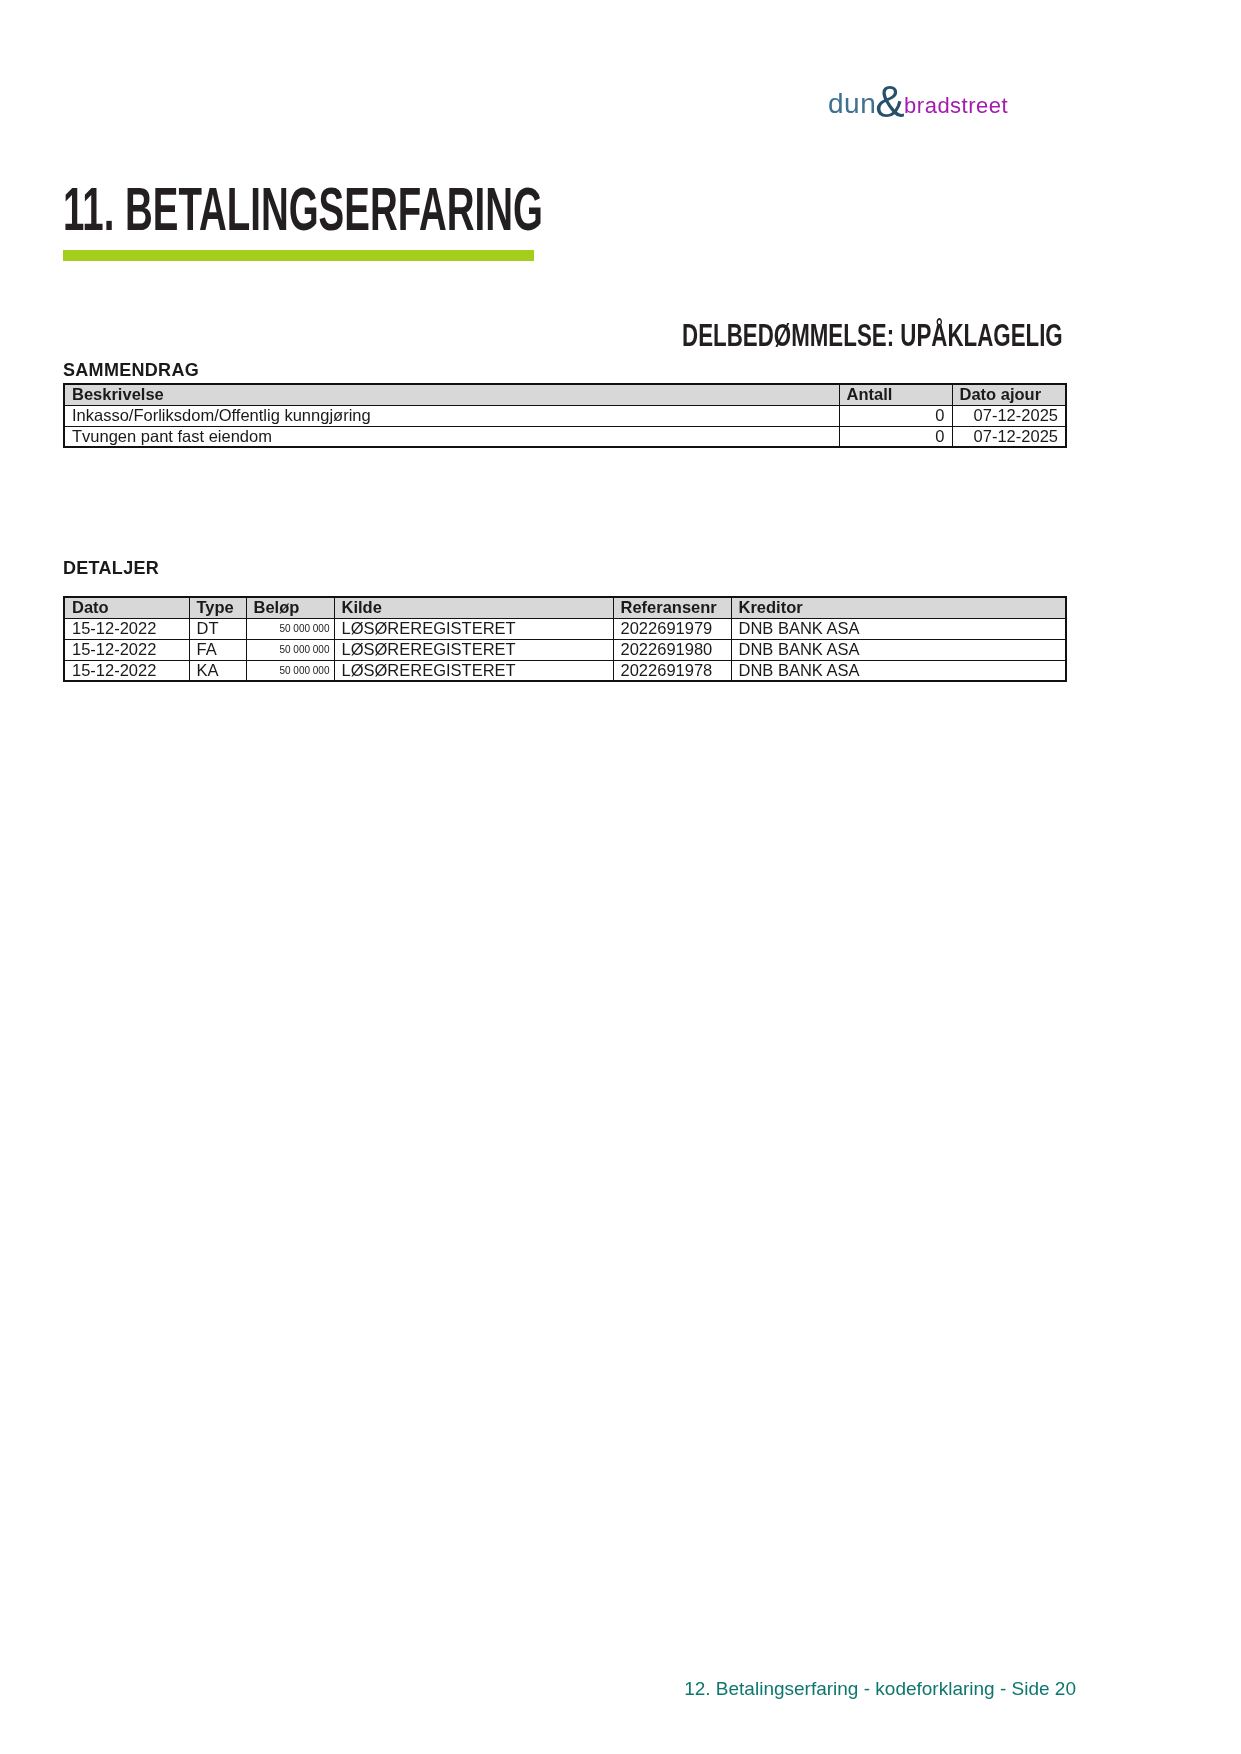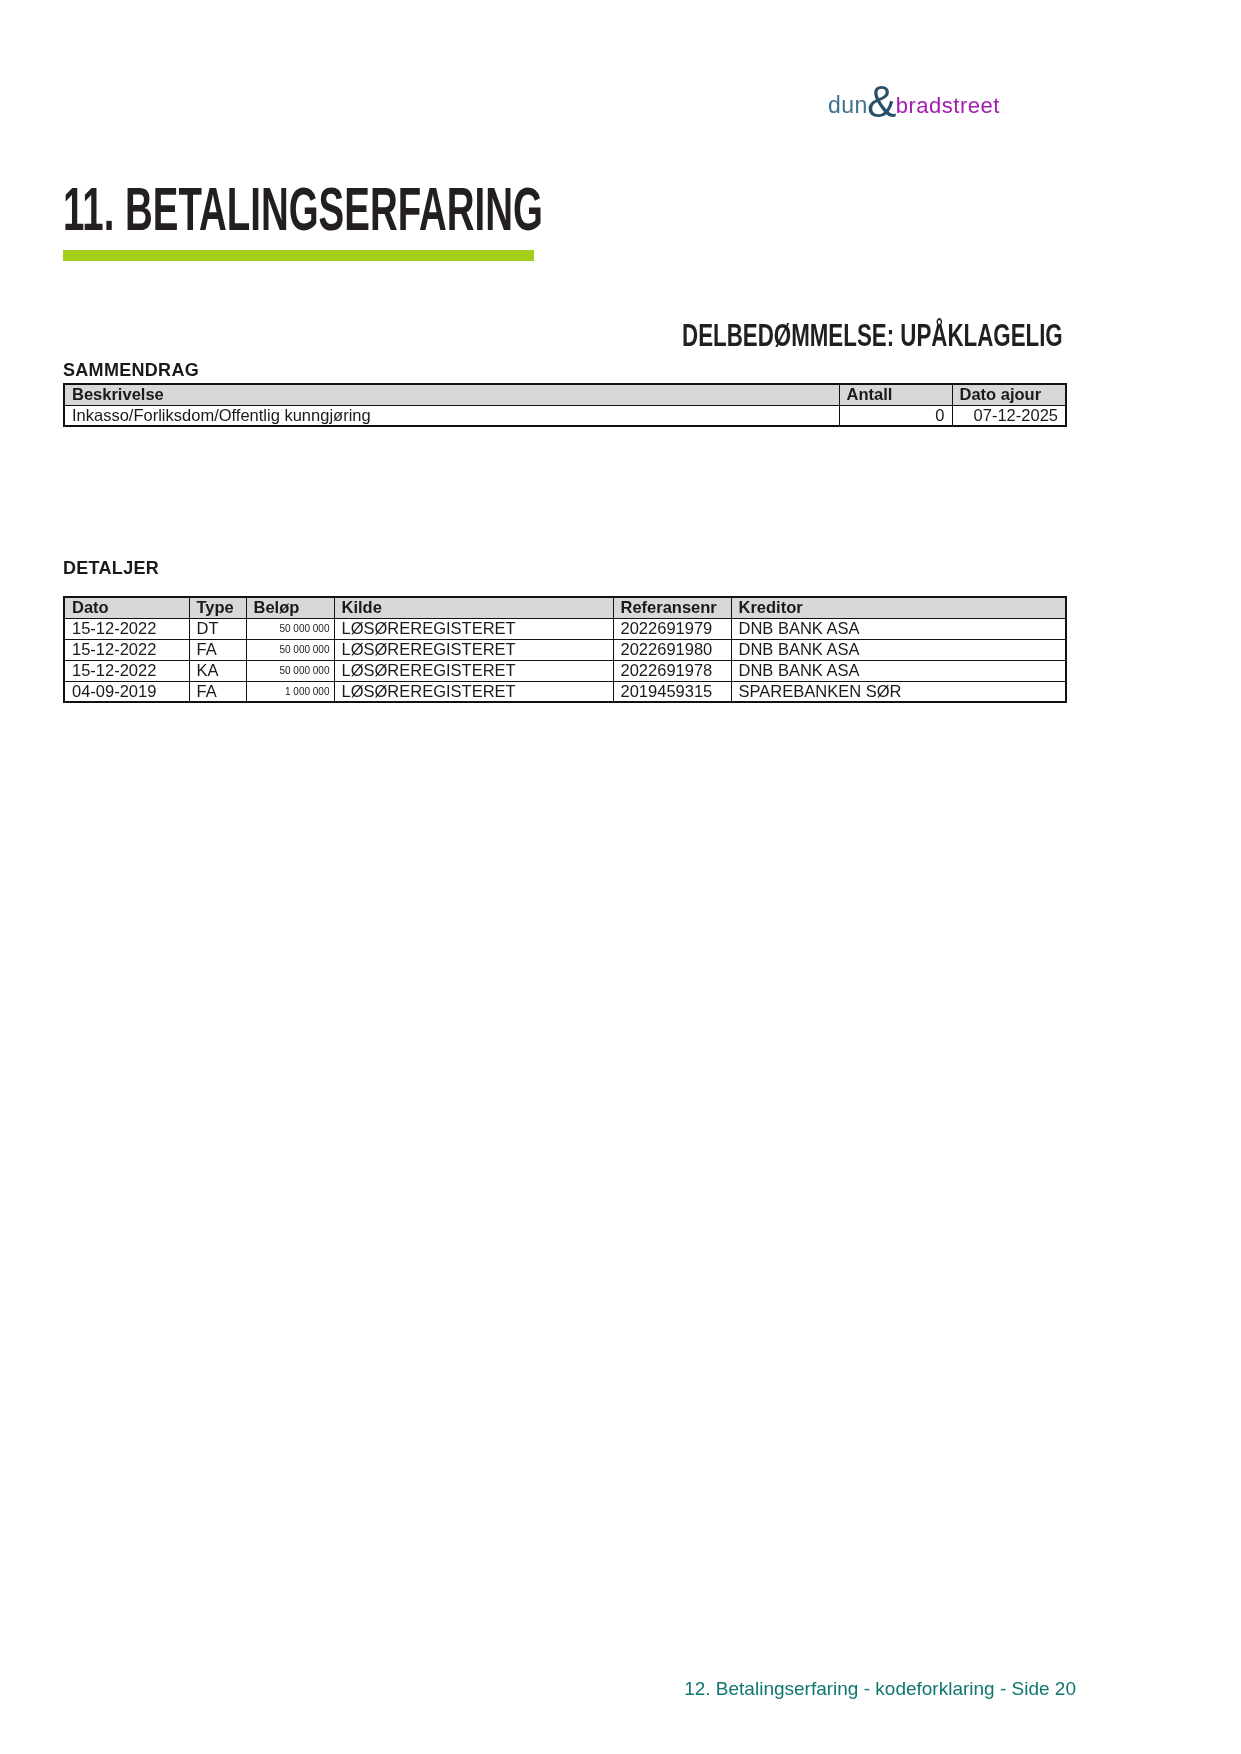--- a/index.html
+++ b/index.html
@@ -14,21 +14,21 @@
 
   
   .logo{
     position:absolute;top:76px;left:828px;
     white-space:nowrap;
     font-family:"Liberation Sans","DejaVu Sans",sans-serif;
     font-weight:400;
     letter-spacing:0.5px;
     line-height:1;
   }
-  .logo .dun{font-size:23px;color:#3e7090;}
+  .logo .dun{font-size:28px;color:#3e7090;}
   .logo .amp{font-size:44px;color:#27506b;font-weight:400;position:relative;top:4px;margin:0 -1px;}
   .logo .brad{font-size:22px;color:#a21caf;}
 
   
   .doc-title{
     position:absolute;top:178px;left:63px;
     font-size:62px;font-weight:800;color:#231f20;
     white-space:nowrap;line-height:1;
     transform:scaleX(0.62);transform-origin:left center;
     letter-spacing:0px;
@@ -117,20 +117,25 @@
         <th class="al-r">Antall</th>
         <th class="al-r">Dato ajour</th>
       </tr>
     </thead>
     <tbody>
       <tr>
         <td>Inkasso/Forliksdom/Offentlig kunngjøring</td>
         <td class="al-r">0</td>
         <td class="al-r">07-12-2025</td>
       </tr>
+      <tr>
+        <td>Tvungen pant fast eiendom</td>
+        <td class="al-r">0</td>
+        <td class="al-r">07-12-2025</td>
+      </tr>
     </tbody>
   </table>
 
   <div class="section-label label-details">DETALJER</div>
 
   <table class="rpt tbl-details">
     <colgroup>
       <col style="width:125px">
         <col style="width:57px">
         <col style="width:88px">
@@ -166,26 +171,18 @@
         <td>DNB BANK ASA</td>
       </tr>
       <tr>
         <td>15-12-2022</td>
         <td>KA</td>
         <td class="al-r money">50 000 000</td>
         <td>LØSØREREGISTERET</td>
         <td>2022691978</td>
         <td>DNB BANK ASA</td>
       </tr>
-      <tr>
-        <td>04-09-2019</td>
-        <td>FA</td>
-        <td class="al-r money">1 000 000</td>
-        <td>LØSØREREGISTERET</td>
-        <td>2019459315</td>
-        <td>SPAREBANKEN SØR</td>
-      </tr>
     </tbody>
   </table>
 
   <div class="footer">12. Betalingserfaring - kodeforklaring - Side 20</div>
 
 </div>
 
 </body></html>

